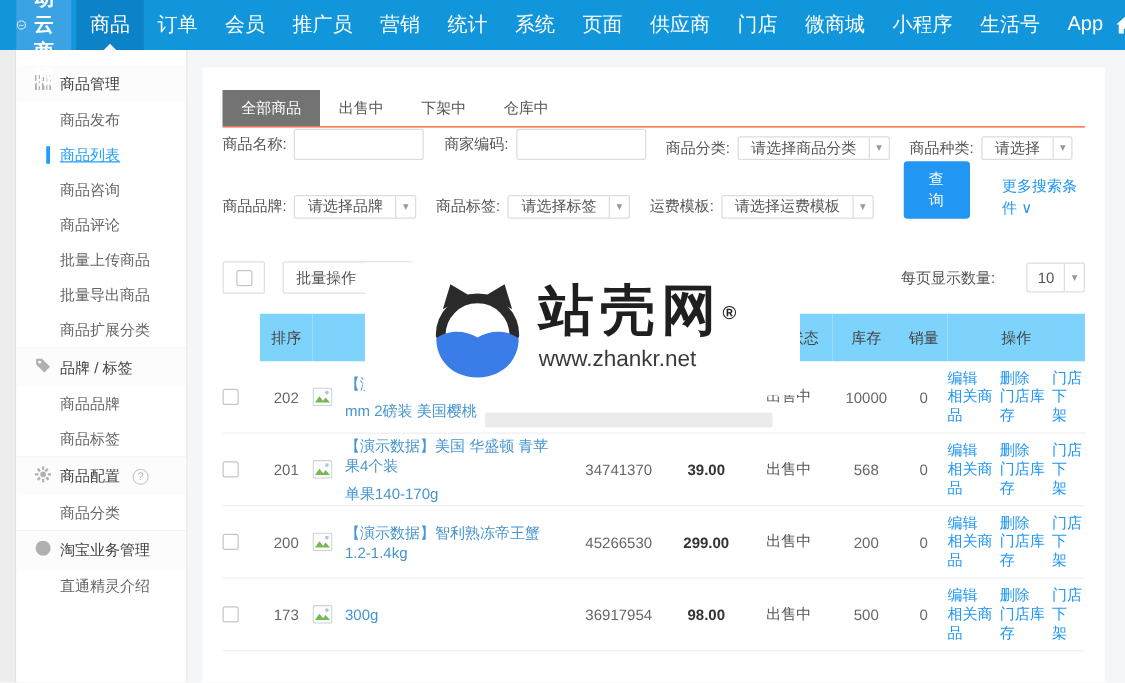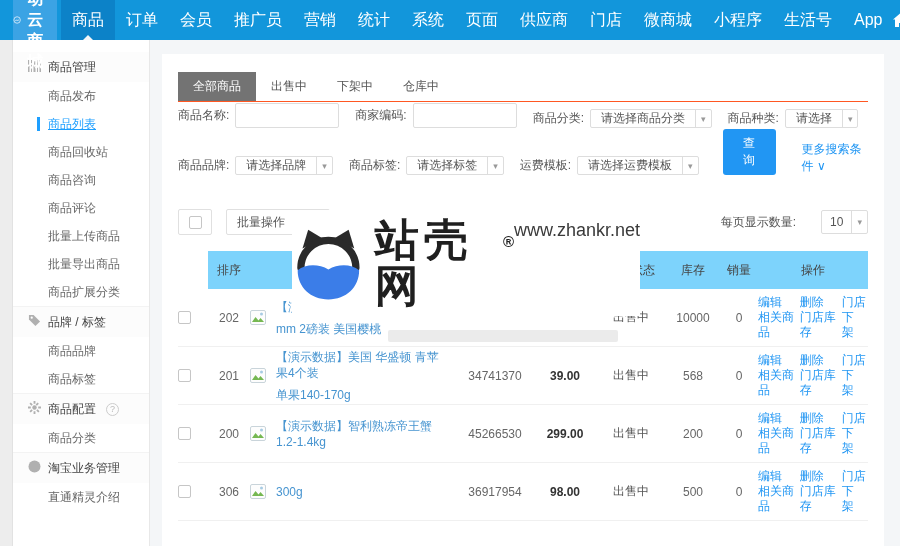--- a/index.html
+++ b/index.html
@@ -96,21 +96,21 @@
   .c-stock { width:54px; justify-content:center; color:#666; }
   .c-sales { width:38px; justify-content:center; color:#666; }
   .c-ops { width:110px; }
   .trow .c-ops { align-items:flex-start; justify-content:center; gap:1px; }
   .lnk { color:#2196f3; cursor:pointer; margin-right:5px; line-height:15px; }
 
   
   .watermark { position:absolute; left:130px; top:156px; width:348px; height:106px;
     background:#fff; display:flex; align-items:center; justify-content:center; gap:10px;
     z-index:5; }
-  .wm-text { display:flex; flex-direction:row; }
+  .wm-text { display:flex; flex-direction:column; }
   .wm-brand { font-size:44px; font-weight:800; color:#1f1f1f; letter-spacing:5px;
     line-height:46px; display:flex; align-items:flex-start; }
   .wm-brand sup { font-size:15px; letter-spacing:0; margin-top:2px; }
   .wm-url { font-size:18px; color:#3a3a3a; line-height:26px; }
   .censor-strip { position:absolute; left:226px; top:276px; width:230px; height:12px;
     background:#ebebeb; border-radius:2px; z-index:4; }
 </style>
 </head>
 <body>
 
@@ -170,23 +170,20 @@
         <span>商品管理</span>
       </div>
       <div class="side-item">
         <span>商品发布</span>
       </div>
       <div class="side-item active">
         <span class="bar"></span>
         <span>商品列表</span>
       </div>
       <div class="side-item">
-        <span>商品回收站</span>
-      </div>
-      <div class="side-item">
         <span>商品咨询</span>
       </div>
       <div class="side-item">
         <span>商品评论</span>
       </div>
       <div class="side-item">
         <span>批量上传商品</span>
       </div>
       <div class="side-item">
         <span>批量导出商品</span>
@@ -411,21 +408,21 @@
             <div class="c c-ops">
               <div><span class="lnk">编辑</span><span class="lnk">相关商品</span></div>
               <div><span class="lnk">删除</span><span class="lnk">门店库存</span></div>
               <div><span class="lnk">门店下架</span></div>
             </div>
           </div>
           <div class="trow">
             <div class="c c-check">
               <span class="cb"></span>
             </div>
-            <div class="c c-sort">306</div>
+            <div class="c c-sort">173</div>
             <div class="c c-img">
               <svg width="16" height="15" viewBox="0 0 16 15">
                 <rect x="0.5" y="0.5" width="15" height="14" rx="1.5" fill="#fdfdfd" stroke="#c9d4da"></rect>
                 <path d="M2 12l3.5-5 3 3.5L10.5 8l3.5 4z" fill="#76b852"></path>
                 <circle cx="11.5" cy="4" r="1.5" fill="#a7cbe3"></circle>
               </svg>
             </div>
             <div class="c c-name">
               <div class="nm">300g</div>
             </div>

